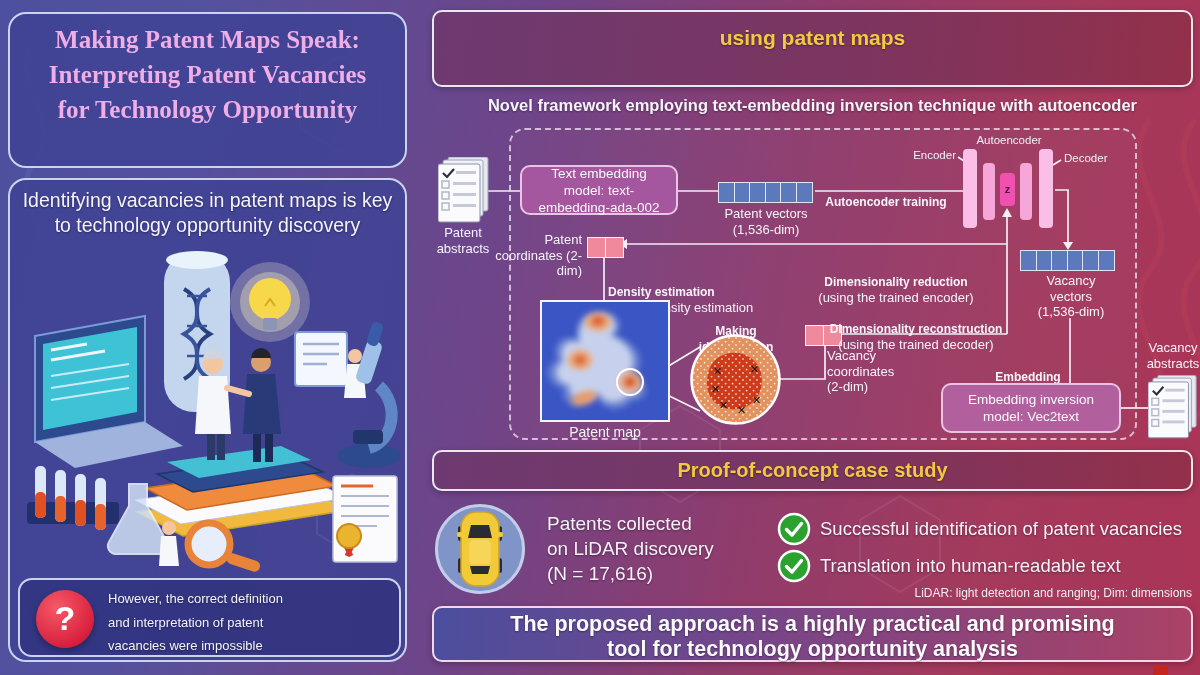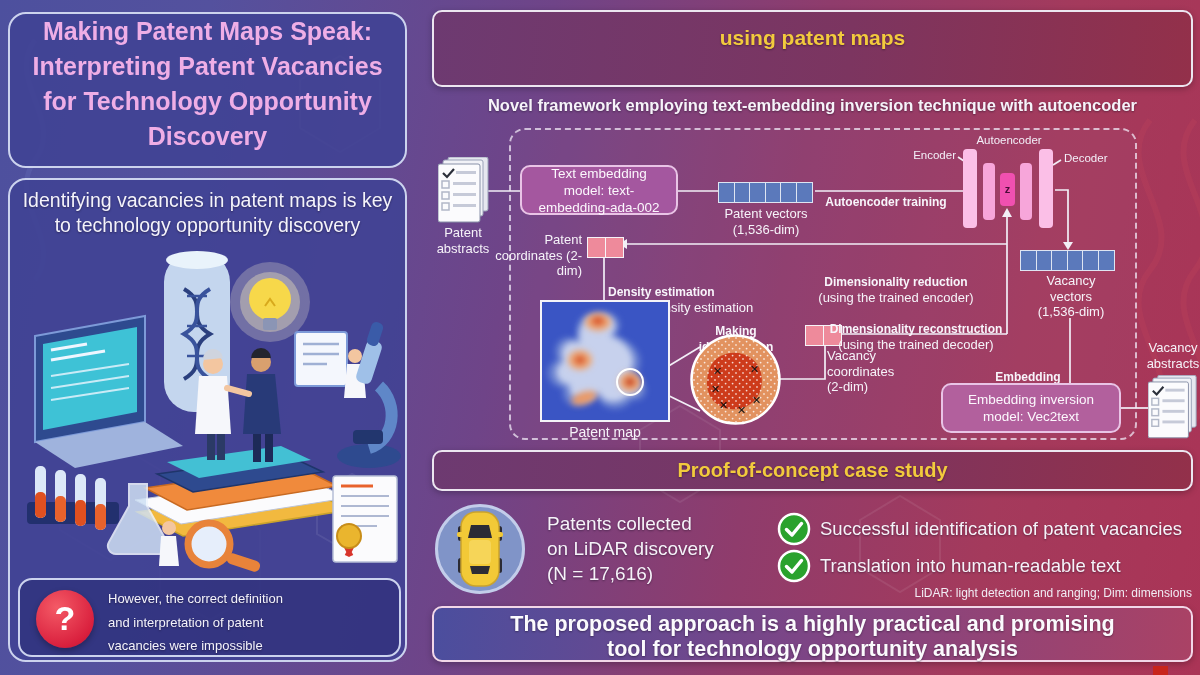--- a/index.html
+++ b/index.html
@@ -64,25 +64,24 @@
     </g>
     <g fill="none" stroke="rgba(200,74,90,0.22)" stroke-width="6">
       <path d="M1150,120 C1110,170 1190,220 1150,270 C1110,320 1190,370 1150,420"></path>
       <path d="M1195,120 C1155,170 1235,220 1195,270 C1155,320 1235,370 1195,420"></path>
     </g>
     <g fill="none" stroke="rgba(120,135,205,0.18)" stroke-width="5">
       <path d="M35,40 C5,80 65,120 35,160 C5,200 65,240 35,280"></path>
     </g>
   </svg>
 
-  <div class="abs panel" style="left:8px;top:12px;width:399px;height:156px;">
+  <div class="abs panel" style="left:8px;top:12px;width:399px;height:156px;padding-top:8px;font-family:Liberation Serif, serif;">
     <div class="title-line">Making Patent Maps Speak:</div>
     <div class="title-line">Interpreting Patent Vacancies</div>
     <div class="title-line">for Technology Opportunity</div>
-    <div class="title-line">Discovery</div>
   </div>
 
   <div class="abs panel" style="left:8px;top:178px;width:399px;height:484px;">
     <div style="padding-top:8px;">
       <div class="premise-line shadow">Identifying vacancies in patent maps is key</div>
       <div class="premise-line shadow">to technology opportunity discovery</div>
     </div>
 
     <svg class="abs" style="left:7px;top:64px;" width="385" height="330" viewBox="0 0 385 330">
       <g fill="none" stroke="rgba(255,255,255,0.08)" stroke-width="2">

